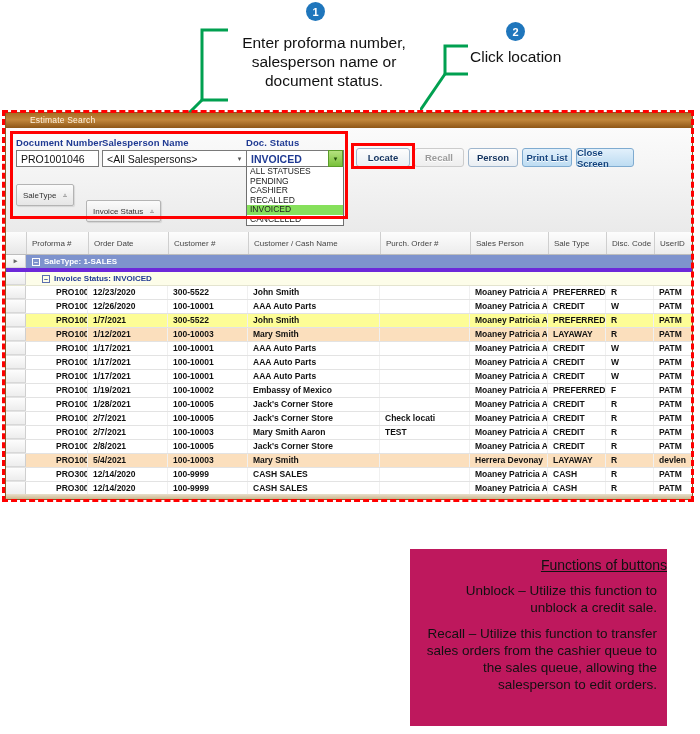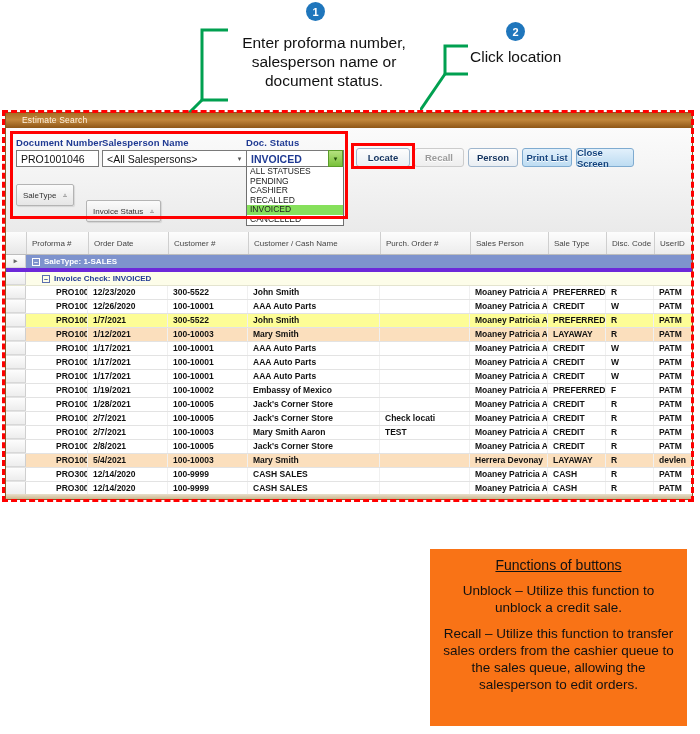--- a/index.html
+++ b/index.html
@@ -44,21 +44,21 @@
     border:1px solid #8a5a23;
     box-sizing:border-box;
     overflow:hidden;
   }
   #title-bar{
     height:15px;
     background:linear-gradient(to bottom,#a96c22 0%,#c2873c 45%,#8e5617 100%);
     color:#fff4e2;
     font-size:8.5px;
     line-height:15px;
-    padding-left:16px;
+    padding-left:24px;
     letter-spacing:.2px;
   }
   #search-panel{
     position:relative;
     height:104px;
     background:linear-gradient(to bottom,#fbfbfb 0%,#f2f2f2 55%,#eaeaea 100%);
     border-bottom:1px solid #c9c2b4;
   }
   .field-label{
     font-size:9.5px;font-weight:bold;color:#1f3a93;
@@ -197,24 +197,24 @@
   .pad-l3{padding-left:30px;}
 
   
   #win-bottom{
     position:absolute;left:0;right:0;bottom:0;height:5px;
     background:linear-gradient(to bottom,#e8dfcc,#cdb78e);
   }
 
   
   #green-box{
-    left:430px;top:549px;width:257px;height:177px;
-    background:#f97316;
+    left:410px;top:549px;width:257px;height:177px;
+    background:#be185d;
     color:#111;
-    text-align:center;
+    text-align:right;
   }
   #green-title{
     font-size:14px;text-decoration:underline;margin-top:8px;
   }
   .green-p{
     font-size:13.5px;line-height:17px;margin:9px 10px 0 10px;
   }
 </style>
 </head>
 <body>
@@ -304,21 +304,21 @@
       </div>
     <div id="grid-body">
         <div class="grp1">
           <div class="gutter">▸</div>
           <span class="exp" style="margin-left: 6px;">–</span>
           <span>SaleType: 1-SALES</span>
         </div>
         <div class="grp2">
           <div class="gutter"></div>
           <span class="exp" style="margin-left: 16px;">–</span>
-          <span>Invoice Check: INVOICED</span>
+          <span>Invoice Status: INVOICED</span>
         </div>
         <div class="rowline">
           <div class="gutter"></div>
           <div class="cell pad-l3" style="flex: 0 0 62px;">PRO10010...</div>
           <div class="cell" style="flex: 0 0 80px;">12/23/2020</div>
           <div class="cell" style="flex: 0 0 80px;">300-5522</div>
           <div class="cell" style="flex: 0 0 132px;">John Smith</div>
           <div class="cell" style="flex: 0 0 90px;"></div>
           <div class="cell" style="flex: 0 0 78px;">Moaney Patricia A...</div>
           <div class="cell" style="flex: 0 0 58px;">PREFERRED</div>

